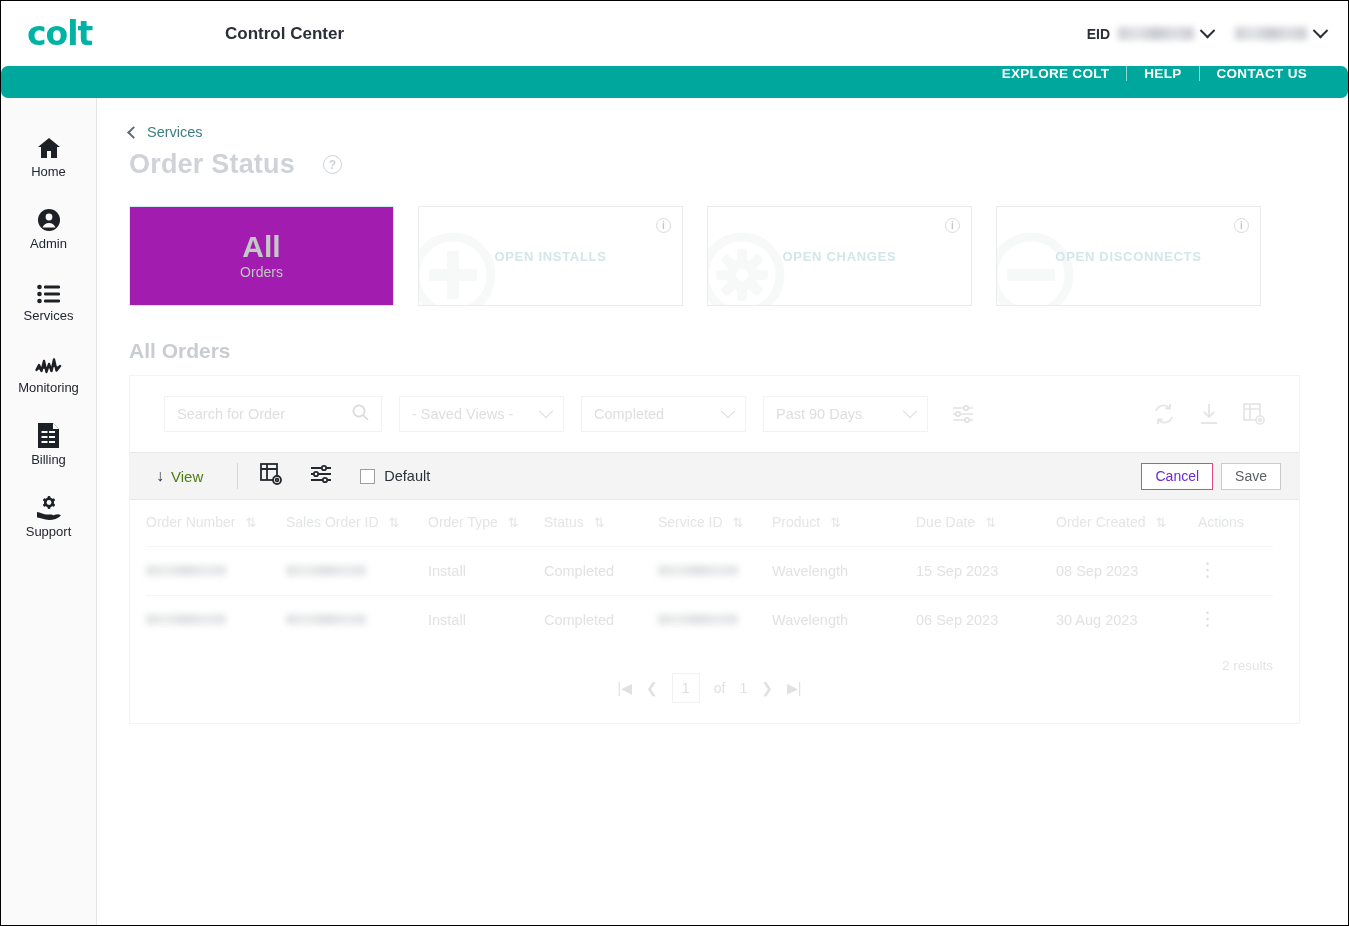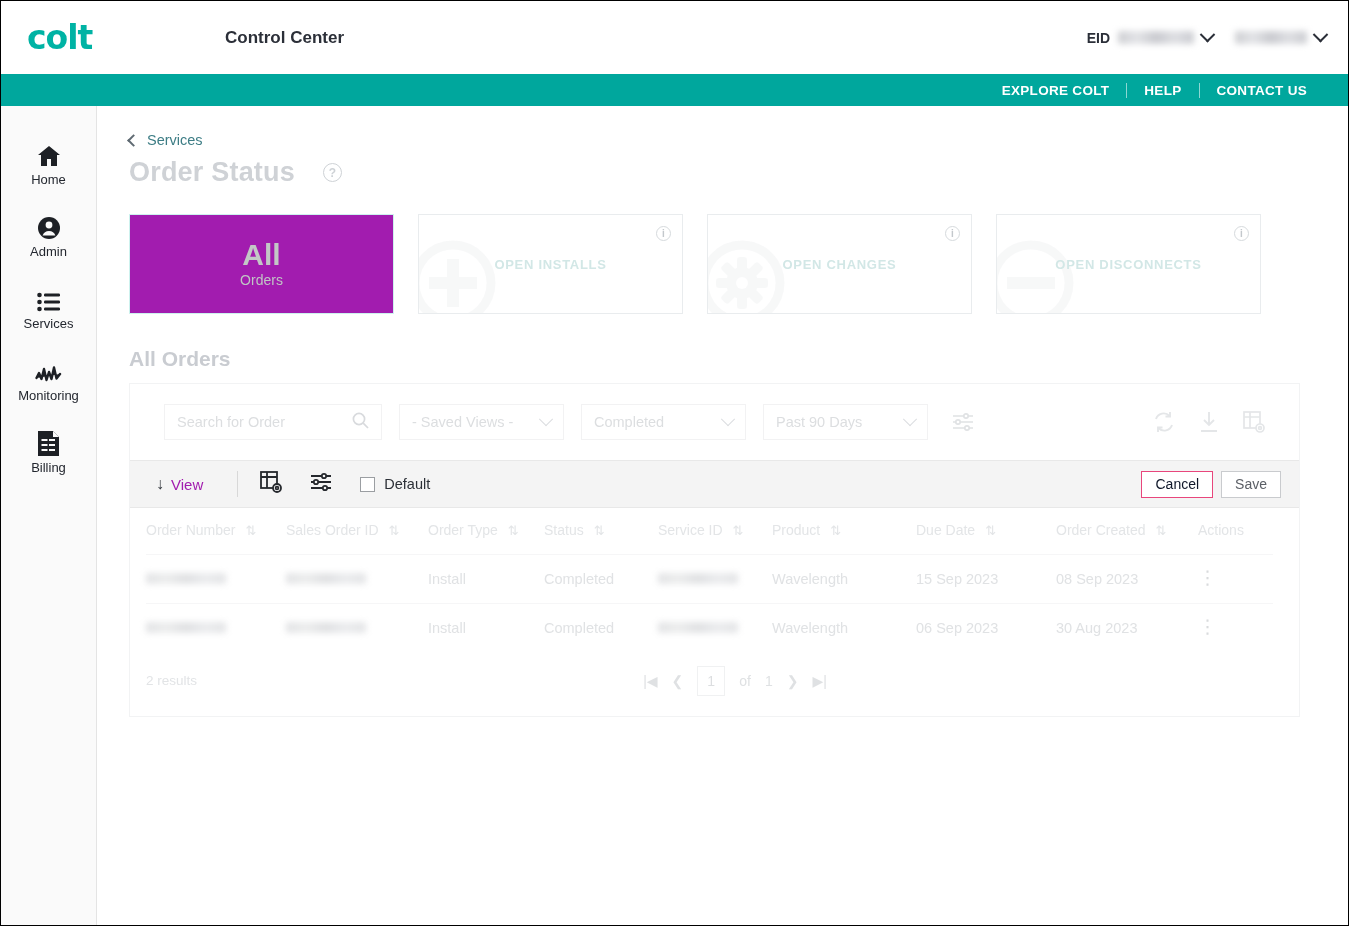--- a/index.html
+++ b/index.html
@@ -12,21 +12,21 @@
   .app {
     position: relative;
     width: 1349px; height: 926px;
     border: 1px solid #000;
     background: #fff;
     overflow: hidden;
   }
 
   
   .topbar {
-    height: 73px;
+    height: 65px;
     background: #fff;
     display: flex;
     align-items: center;
     padding: 0 22px 0 26px;
   }
   .logo {
     font-size: 33px;
     font-weight: 700;
     letter-spacing: -1px;
     color: #00b3a4;
@@ -63,24 +63,24 @@
     border-right: 2px solid #2b2f38;
     border-bottom: 2px solid #2b2f38;
     transform: rotate(45deg) translate(-2px,-2px);
   }
 
   
   .tealbar {
     height: 32px;
     background: #00a79d;
     display: flex;
-    align-items: center;
     justify-content: flex-end;
     padding-right: 24px;
     gap: 0;
+    border-radius: 7px;
   }
   .tealbar a {
     color: #fff;
     font-size: 13.5px;
     font-weight: 700;
     letter-spacing: .3px;
     text-decoration: none;
     padding: 0 17px;
   }
   .teal-sep { width: 1px; height: 15px; background: rgba(255,255,255,.55); }
@@ -248,21 +248,21 @@
   
   .viewbar {
     height: 48px;
     background: #f4f4f4;
     border-top: 1px solid #e8e8e8;
     border-bottom: 1px solid #e8e8e8;
     display: flex; align-items: center;
     padding: 0 18px 0 26px;
   }
   .dl-arrow { font-size: 16px; color: #33373d; margin-right: 7px; }
-  .view-lbl { font-size: 15px; color: #a21caf; margin-right: 12px; }
+  .view-lbl { font-size: 15px; color: #4d7c0f; margin-right: 12px; }
   .viewname-input {
     width: 198px; height: 30px;
     border: 1px solid #ccc; background: #fff;
     padding: 0 9px; font-size: 14.5px; color: #33373d;
     font-family: "Liberation Sans", sans-serif;
     outline: none;
   }
   .viewname-input::placeholder { color: #a9abae; }
   .vdiv { width: 1px; height: 26px; background: #d8d8d8; margin: 0 22px; }
   .viewbar .vicon { margin-right: 28px; cursor: pointer; }
@@ -271,21 +271,21 @@
     width: 15px; height: 15px;
     border: 1.6px solid #9b9ea2; background: #fff;
   }
   .chk-lbl { font-size: 14.5px; color: #2c3037; }
   .viewbar .btns { margin-left: auto; display: flex; gap: 8px; }
   .btn {
     height: 27px; padding: 0 13px;
     font-size: 14px; background: #fff; cursor: pointer;
     font-family: "Liberation Sans", sans-serif;
   }
-  .btn.cancel { border: 1.6px solid #e8467c; color: #0f172a; }
+  .btn.cancel { border: 1.6px solid #e8467c; color: #6d28d9; }
   .btn.save { border: 1px solid #c9cbce; color: #5c6067; }
 
   
   table { width: 100%; border-collapse: collapse; }
   th {
     text-align: left;
     font-size: 14px; font-weight: 400; color: #e3e5e7;
     padding: 14px 0 14px 0;
     vertical-align: middle;
     line-height: 1.25;
@@ -314,23 +314,23 @@
   col.c3 { width: 116px; }
   col.c4 { width: 114px; }
   col.c5 { width: 114px; }
   col.c6 { width: 144px; }
   col.c7 { width: 140px; }
   col.c8 { width: 142px; }
   col.c9 { width: auto; }
 
   
   .tfoot {
-    display: flex; align-items: center;
+    display: flex; align-items: flex-end;
     padding: 14px 26px 20px 16px;
-    font-size: 13.5px; color: #e2e4e6;
+    font-size: 13.5px; color: #e2e4e6; flex-direction: column;
   }
   .pager {
     margin: 0 auto; display: flex; align-items: center; gap: 14px;
     color: #dfe1e3; font-size: 14px;
   }
   .pg-ic { cursor: pointer; font-size: 14px; color: #dfe1e3; }
   .pg-box {
     width: 28px; height: 30px; border: 1px solid #f0f1f2;
     display: flex; align-items: center; justify-content: center;
     color: #dcdee0;
@@ -414,20 +414,33 @@
             <path d="M15 0l6 6h-6z" fill="#fafafa"></path>
             <rect x="3.5" y="8" width="6" height="2" fill="#fafafa"></rect>
             <rect x="11" y="8" width="6" height="2" fill="#fafafa"></rect>
             <rect x="3.5" y="13" width="6" height="2" fill="#fafafa"></rect>
             <rect x="11" y="13" width="6" height="2" fill="#fafafa"></rect>
             <rect x="3.5" y="18" width="6" height="2" fill="#fafafa"></rect>
             <rect x="11" y="18" width="6" height="2" fill="#fafafa"></rect>
           </svg>
         </span>
         <span class="lbl">Billing</span>
+      </div>
+      <div class="side-item">
+        <span class="ic">
+          <svg width="26" height="24" viewBox="0 0 26 24">
+            <path d="M13 1.5a5 5 0 1 1 0 10 5 5 0 0 1 0-10zm0 2.6a2.4 2.4 0 1 0 0 4.8 2.4 2.4 0 0 0 0-4.8z"></path>
+            <rect x="11.6" y="0" width="2.8" height="13" rx="1"></rect>
+            <rect x="11.6" y="0" width="2.8" height="13" rx="1" transform="rotate(60 13 6.5)"></rect>
+            <rect x="11.6" y="0" width="2.8" height="13" rx="1" transform="rotate(120 13 6.5)"></rect>
+            <circle cx="13" cy="6.5" r="2.4" fill="#fafafa"></circle>
+            <path d="M1 16c3.5 0 5.5 2.5 9 2.5h5.5a1.6 1.6 0 0 1 0 3.2H11c4.5 0 6-3.5 11-3.5 2 0 3 1.4 3 1.4-3 3.2-7.5 4.4-12 4.4-5 0-8-2.5-12-2.5z"></path>
+          </svg>
+        </span>
+        <span class="lbl">Support</span>
       </div>
     </div>
 
     <div class="content">
 
       <div class="crumb">
         <span class="crumb-chev"></span>
         <a>Services</a>
       </div>
 

